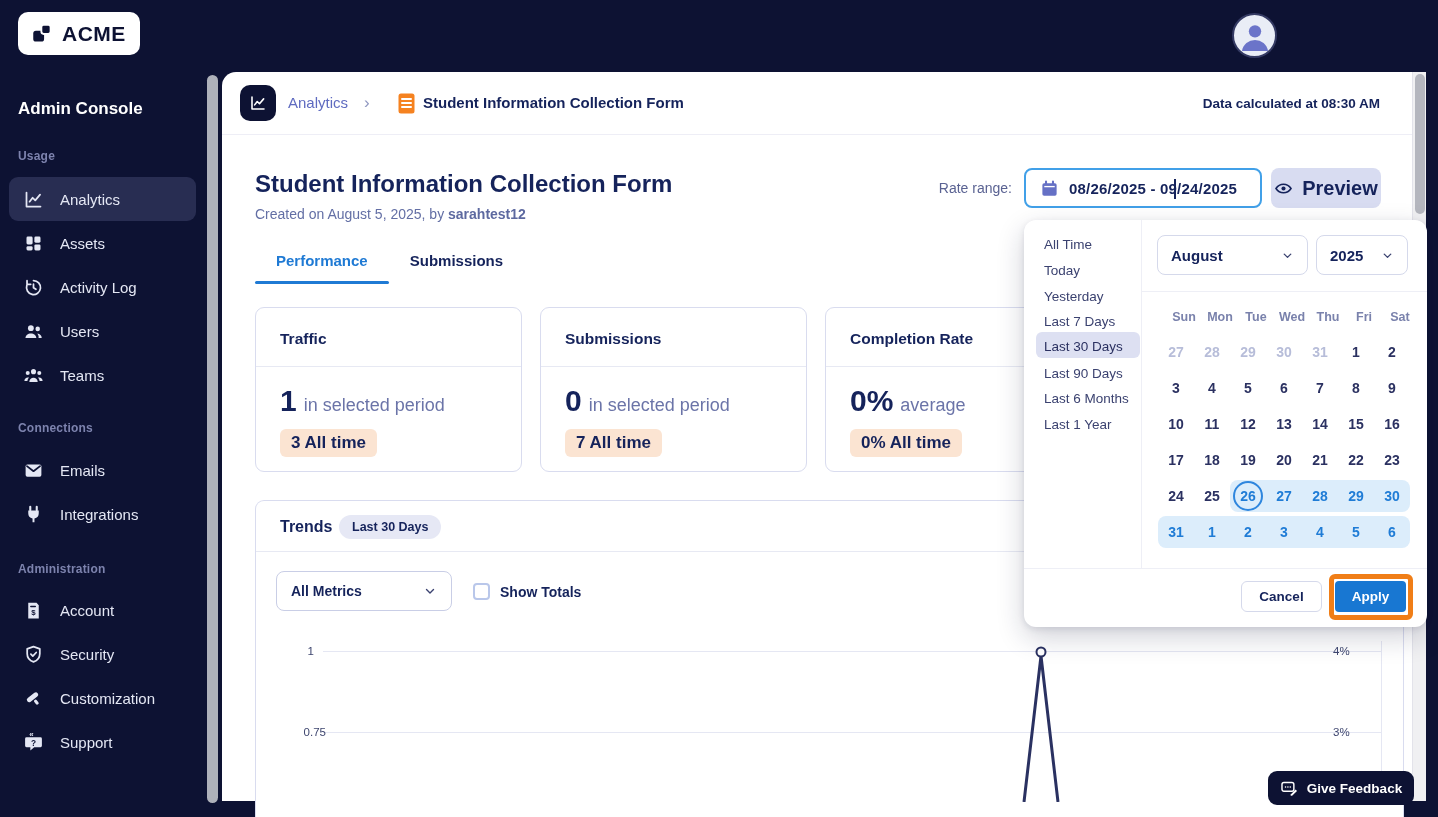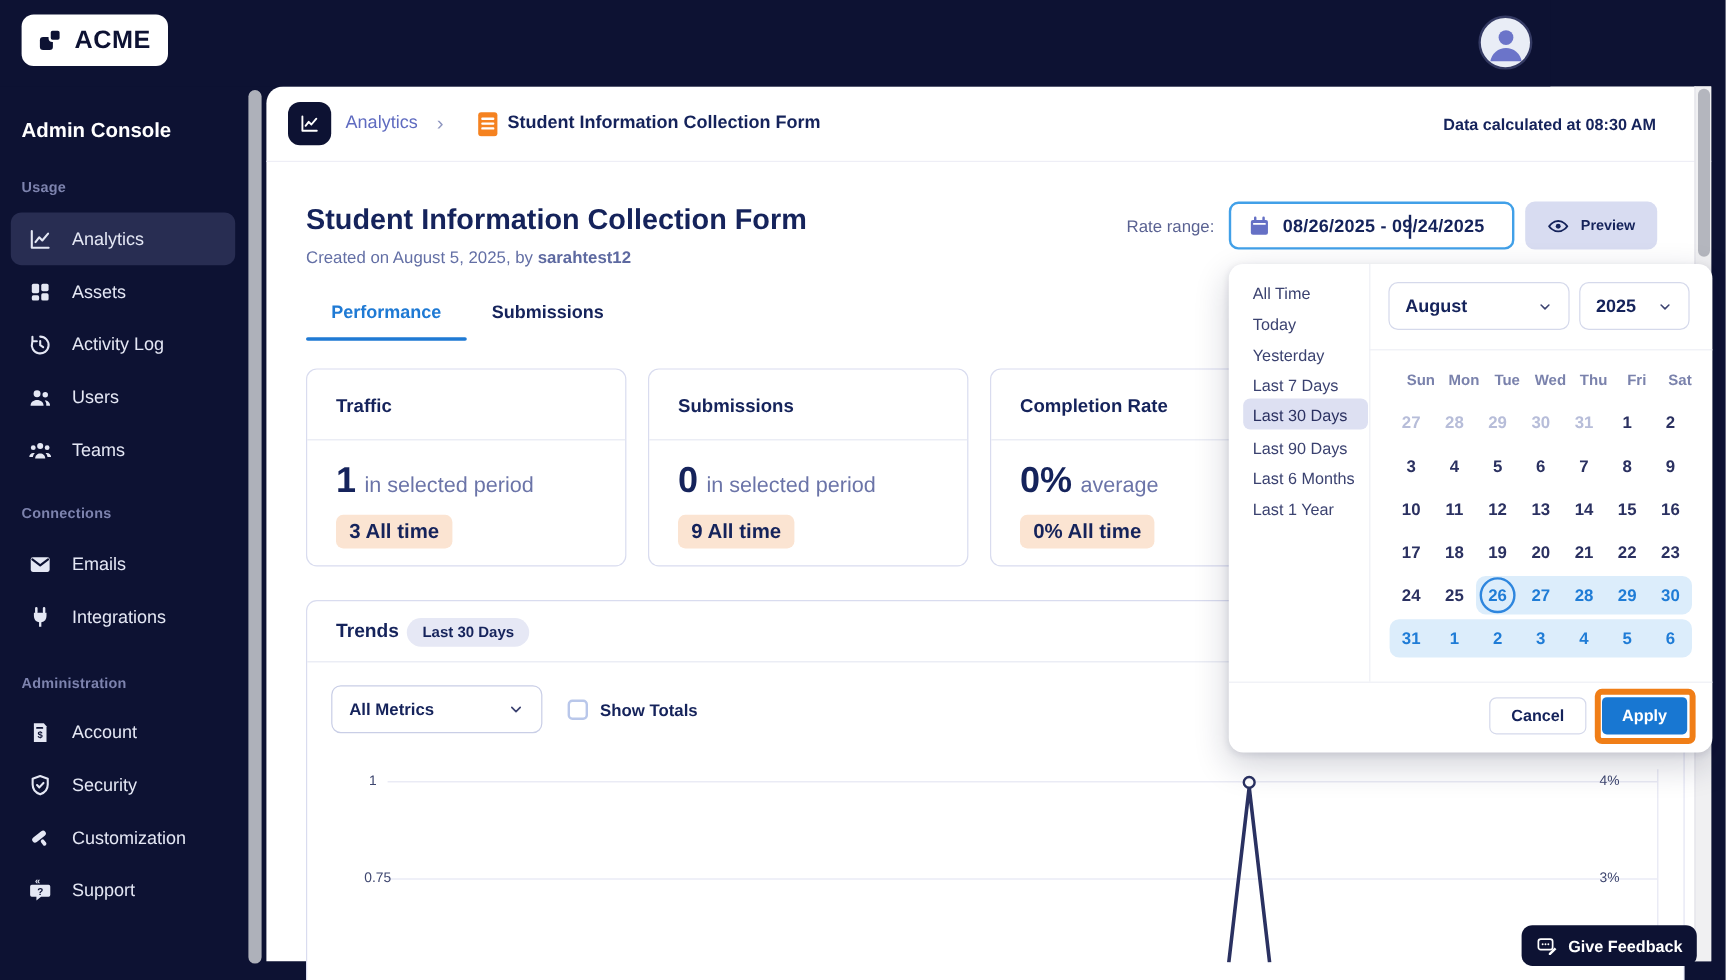--- a/index.html
+++ b/index.html
@@ -48,21 +48,21 @@
   .page-title { position:absolute; left:33px; top:98px; font-size:24px; font-weight:800; color:#15235B; }
   .page-sub { position:absolute; left:33px; top:134px; font-size:14px; color:#636FA5; }
   .page-sub b { font-weight:700; color:#5D69A0; }
   .dr-label { position:absolute; right:414px; top:108px; font-size:14px; font-weight:500; color:#5A6292; }
   .dr-input { position:absolute; left:802px; top:96px; width:238px; height:40px; background:#fff;
               border:2px solid #41A0E8; border-radius:8px; display:flex; align-items:center; padding-left:14px; gap:10px; }
   .dr-input .txt { font-size:15px; font-weight:600; color:#15235B; letter-spacing:.2px; }
   .caret { position:absolute; left:148px; top:9px; width:1.5px; height:20px; background:#15235B; }
   .btn-preview { position:absolute; left:1049px; top:96px; width:110px; height:40px; background:#D8DCF1; border:none;
                  border-radius:8px; display:flex; align-items:center; justify-content:center; gap:9px;
-                 font-size:12px; font-weight:700; color:#15235B; cursor:pointer; font-family:inherit; }
+                 font-size:20px; font-weight:700; color:#15235B; cursor:pointer; font-family:inherit; }
 
   
   .tabs { position:absolute; left:33px; top:172px; display:flex; }
   .tab { position:relative; padding:8px 21px 15px; font-size:15px; font-weight:600; color:#15235B; cursor:pointer; }
   .tab.active { color:#1F7AD4; }
   .tab.active::after { content:""; position:absolute; left:0; right:0; bottom:0; height:3px; background:#1F7AD4; border-radius:2px; }
 
   
   .card { position:absolute; top:235px; width:267px; height:165px; background:#fff; border:1px solid #D9DCEF; border-radius:9px; }
   .card .c-title { position:absolute; left:24px; top:22px; font-size:15.5px; font-weight:700; color:#15235B; }
@@ -344,21 +344,21 @@
       </div>
     <div class="c-badge">3 All time</div>
   </section>
   <section class="card" style="left:318px;">
     <div class="c-title">Submissions</div>
     <div class="c-div"></div>
     <div class="c-value">
         <span class="c-num">0</span>
         <span class="c-suffix">in selected period</span>
       </div>
-    <div class="c-badge">9 All time</div>
+    <div class="c-badge">7 All time</div>
   </section>
   <section class="card" style="left:603px;">
     <div class="c-title">Completion Rate</div>
     <div class="c-div"></div>
     <div class="c-value">
         <span class="c-num">0%</span>
         <span class="c-suffix">average</span>
       </div>
     <div class="c-badge">0% All time</div>
   </section>

